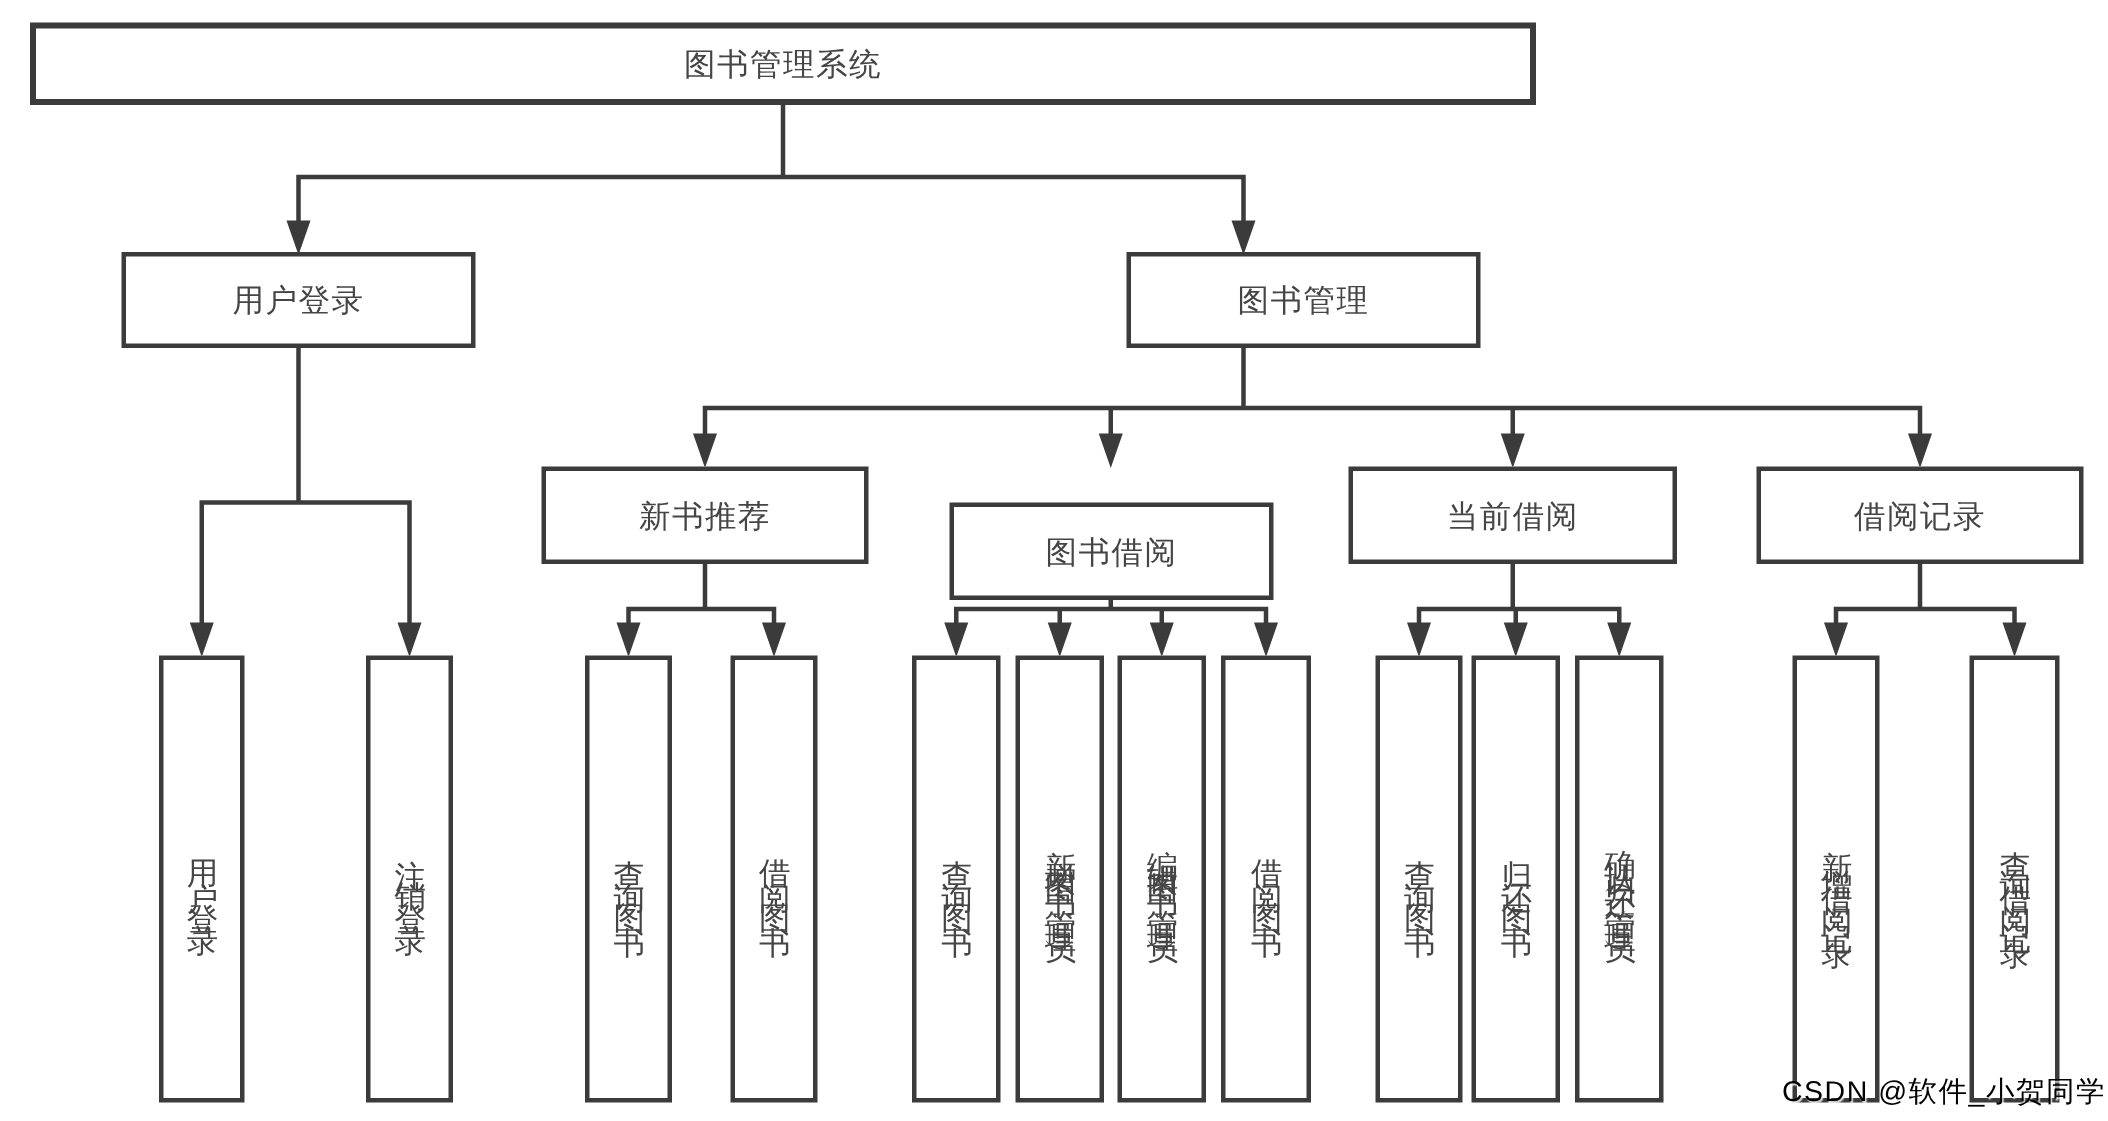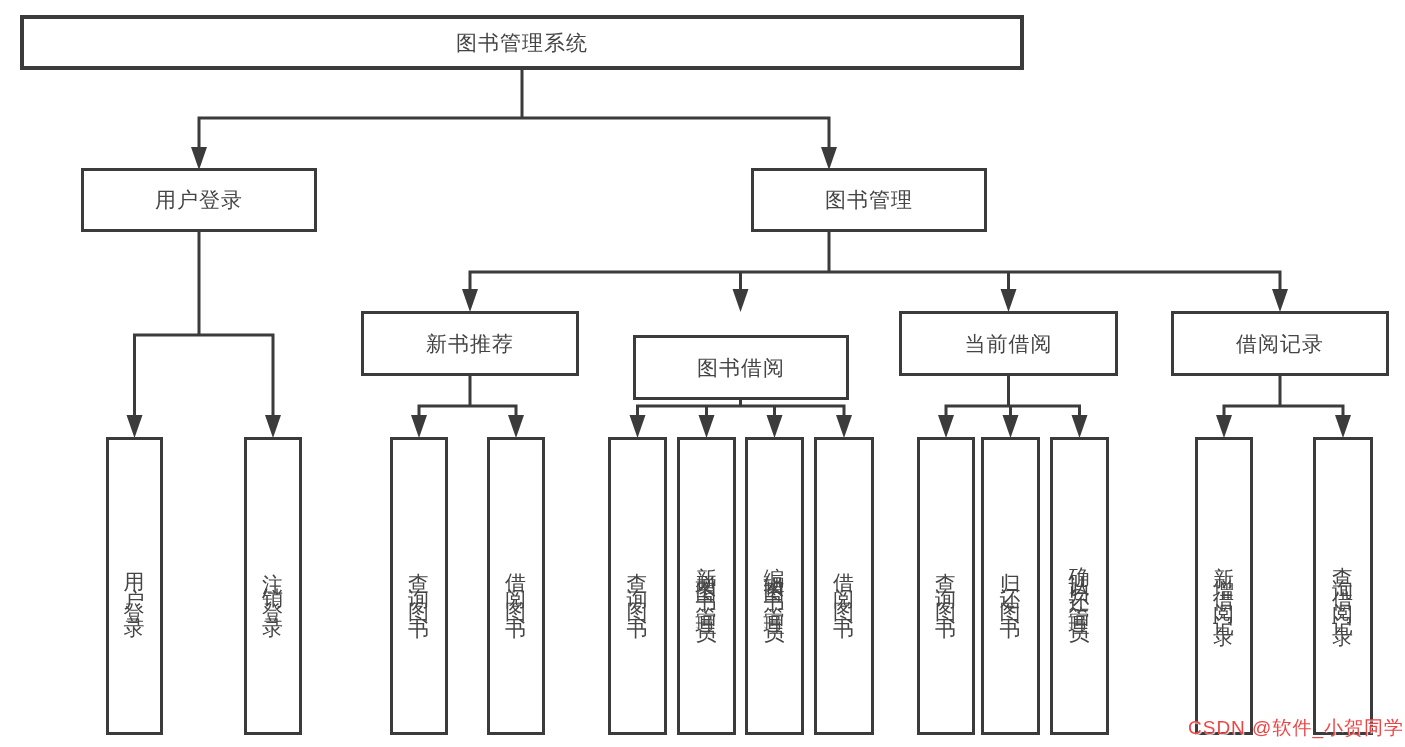--- a/index.html
+++ b/index.html
@@ -31,21 +31,21 @@
     white-space:nowrap;
   }
   .ls4{letter-spacing:15px;}
   .ls6{letter-spacing:12px;}
   .ls9{letter-spacing:8px;}
   .watermark{
     position:absolute;
     left:1188px;top:715px;
     z-index:2;
     font-size:19px;
-    color:#ef4444;
+    color:#000000;
     letter-spacing:1px;
     text-shadow:1px 1px 1px rgba(255,255,255,0.9);
     white-space:nowrap;
   }
 </style>
 </head>
 <body>
 
 <div class="canvas">
 

